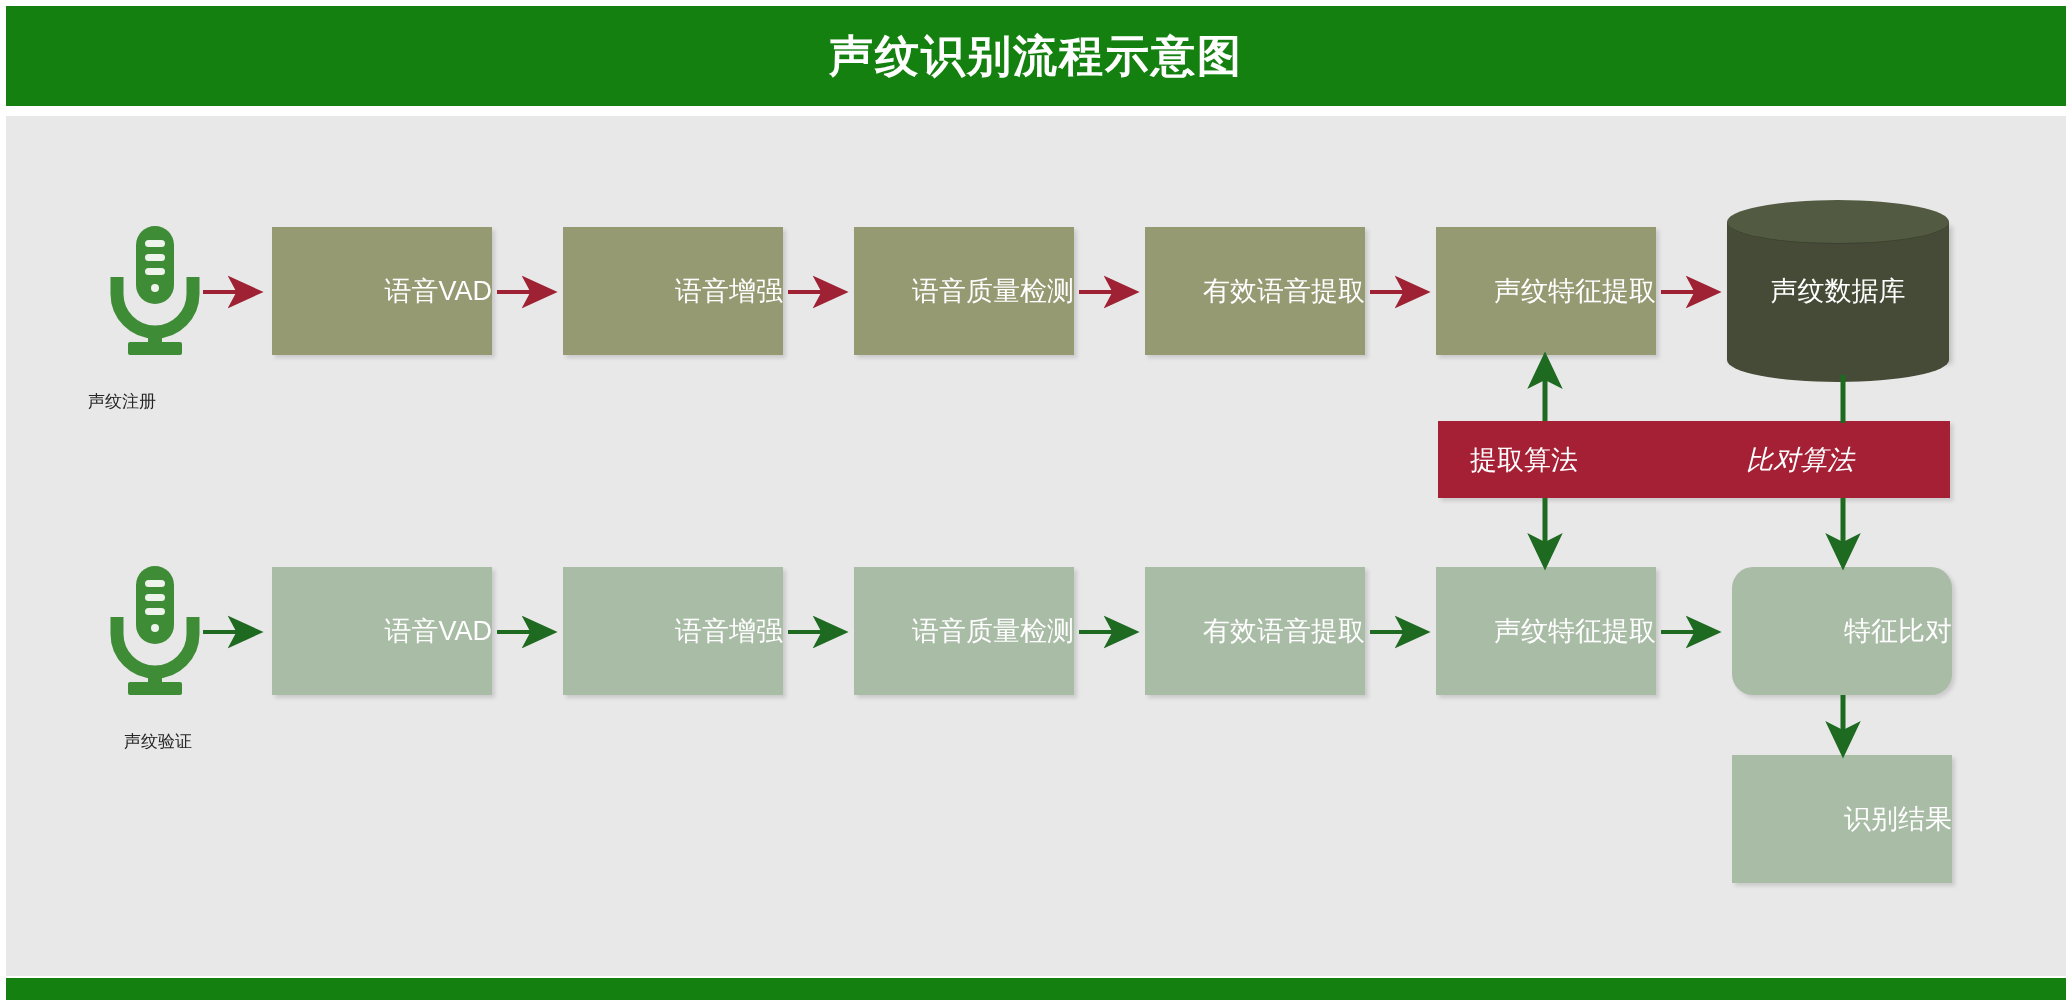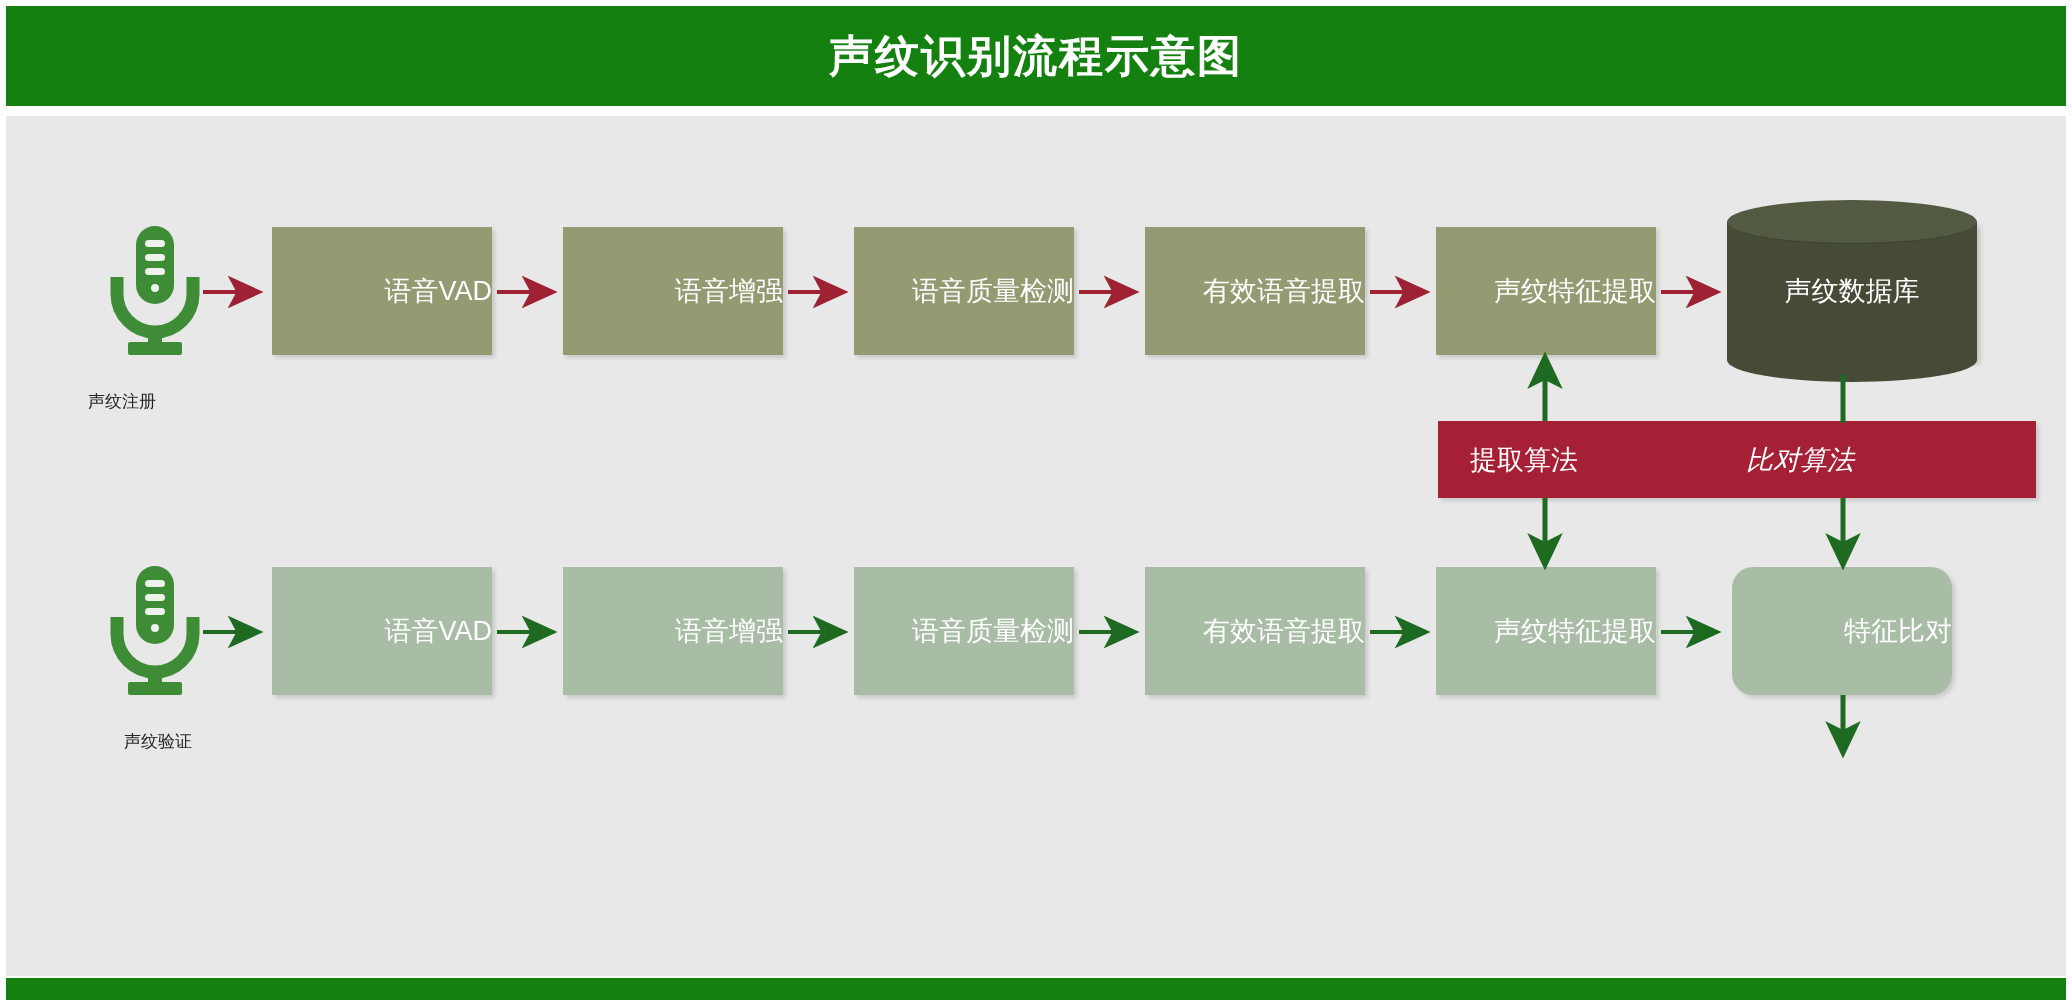--- a/index.html
+++ b/index.html
@@ -75,21 +75,20 @@
   .algo-label {
     position: absolute;
     color: #ffffff;
     font-size: 27px;
     white-space: nowrap;
   }
   
   .db {
     position: absolute;
     z-index: 3;
-    padding-left: 28px;
   }
   .db-body {
     position: absolute;
     left: 0;
     top: 22px;
     width: 100%;
     height: calc(100% - 44px);
     background: #454b36;
     box-shadow: 3px 4px 5px rgba(0,0,0,0.18);
   }
@@ -222,21 +221,21 @@
     <span>声纹特征提取</span>
   </div>
 
   <div class="db" style="left:1727px; top:200px; width:222px; height:182px;">
     <div class="db-body"></div>
     <div class="db-bottom"></div>
     <div class="db-top"></div>
     <div class="db-text">声纹数据库</div>
   </div>
 
-  <div class="node algo" style="left:1438px; top:421px; width:598px; height:77px;">
+  <div class="node algo" style="left:1438px; top:421px; width:512px; height:77px;">
     <span class="algo-label" style="left:32px;">提取算法</span>
     <span class="algo-label" style="left:308px;font-style:italic;">比对算法</span>
   </div>
 
   <svg class="mic" style="left:100px; top:562px;" width="110" height="140" viewBox="0 0 110 140">
     <rect x="36" y="4" width="38" height="78" rx="19" fill="#3f8c36"></rect>
     <rect x="45" y="18" width="20" height="7" rx="3.5" fill="#eef3ec"></rect>
     <rect x="45" y="32" width="20" height="7" rx="3.5" fill="#eef3ec"></rect>
     <rect x="45" y="46" width="20" height="7" rx="3.5" fill="#eef3ec"></rect>
     <circle cx="55" cy="66" r="4" fill="#eef3ec"></circle>
@@ -258,20 +257,23 @@
   <div class="node verify" style="left:1145px; top:567px; width:220px; height:128px;">
     <span>有效语音提取</span>
   </div>
   <div class="node verify" style="left:1436px; top:567px; width:220px; height:128px;">
     <span>声纹特征提取</span>
   </div>
   <div class="node verify" style="left:1732px; top:567px; width:220px; height:128px;border-radius:21px;">
     <span>特征比对</span>
   </div>
 
+  <div class="node verify" style="left:1732px; top:755px; width:220px; height:128px;">
+    <span>识别结果</span>
+  </div>
 
   <svg class="wires wires-over" viewBox="0 0 2072 1008">
 
     <line x1="1545" y1="421" x2="1545" y2="358" stroke="#1d6a20" stroke-width="5" marker-end="url(#ar-green-fat)"></line>
 
     <line x1="1545" y1="498" x2="1545" y2="564" stroke="#1d6a20" stroke-width="5" marker-end="url(#ar-green-fat)"></line>
 
     <line x1="1843" y1="375" x2="1843" y2="423" stroke="#1d6a20" stroke-width="5"></line>
 
     <line x1="1843" y1="498" x2="1843" y2="564" stroke="#1d6a20" stroke-width="5" marker-end="url(#ar-green-fat)"></line>

